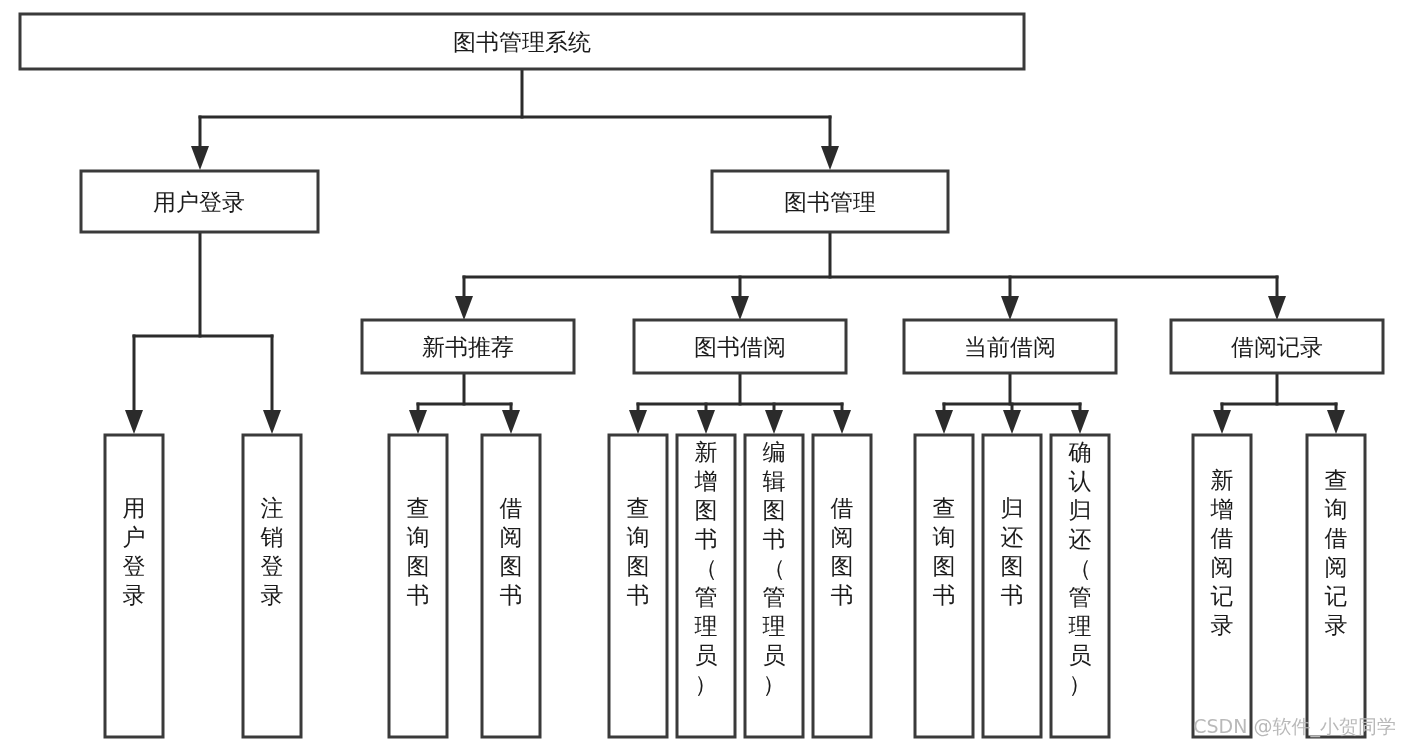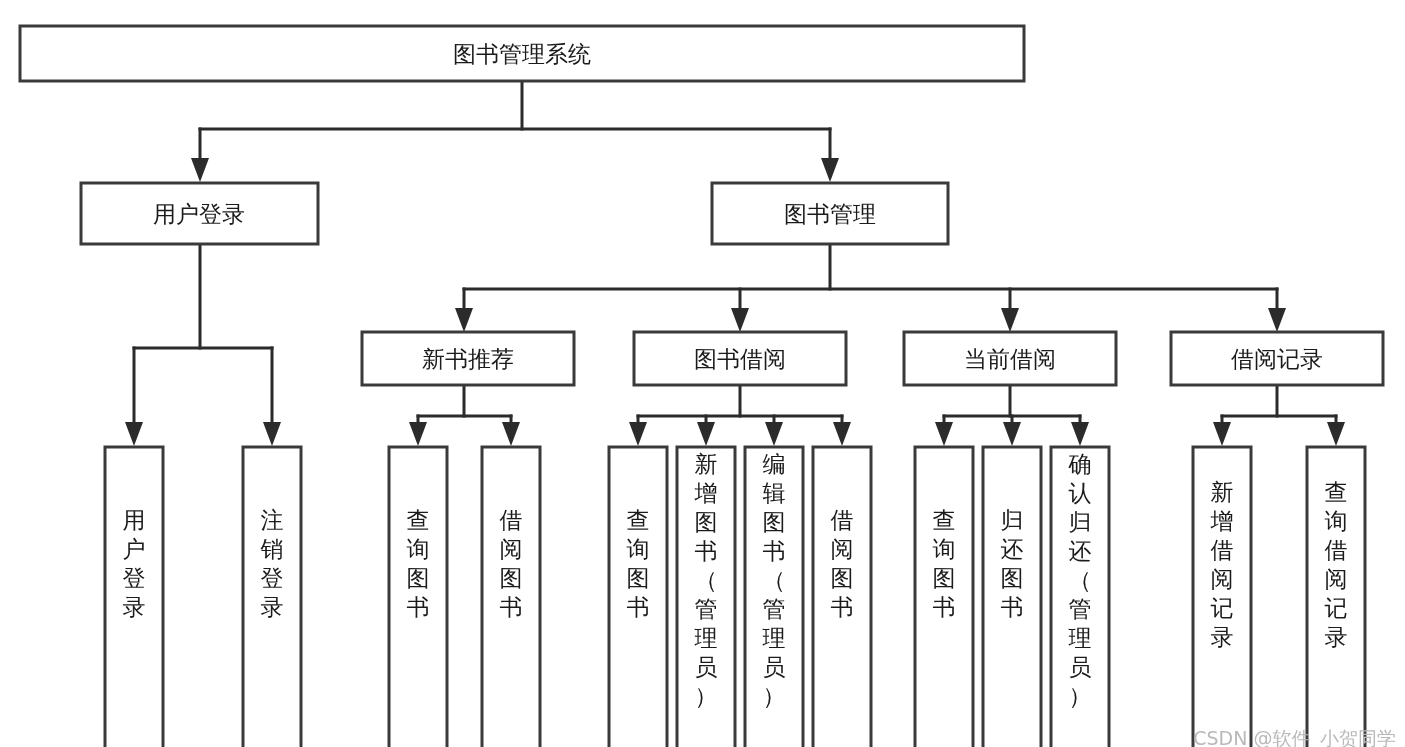--- a/index.html
+++ b/index.html
@@ -10,21 +10,21 @@
   body {
     width: 1405px;
     height: 747px;
     position: relative;
     overflow: hidden;
     font-family: "DejaVu Sans", "Liberation Sans", sans-serif;
   }
   #diagram-root {
     position: absolute;
     left: 0;
-    top: 12px;
+    top: 0;
     width: 1405px;
     height: 579px;
   }
   svg#tree-svg {
     display: block;
     width: 1405px;
     height: 747px;
   }
   .node-box {
     fill: #ffffff;

